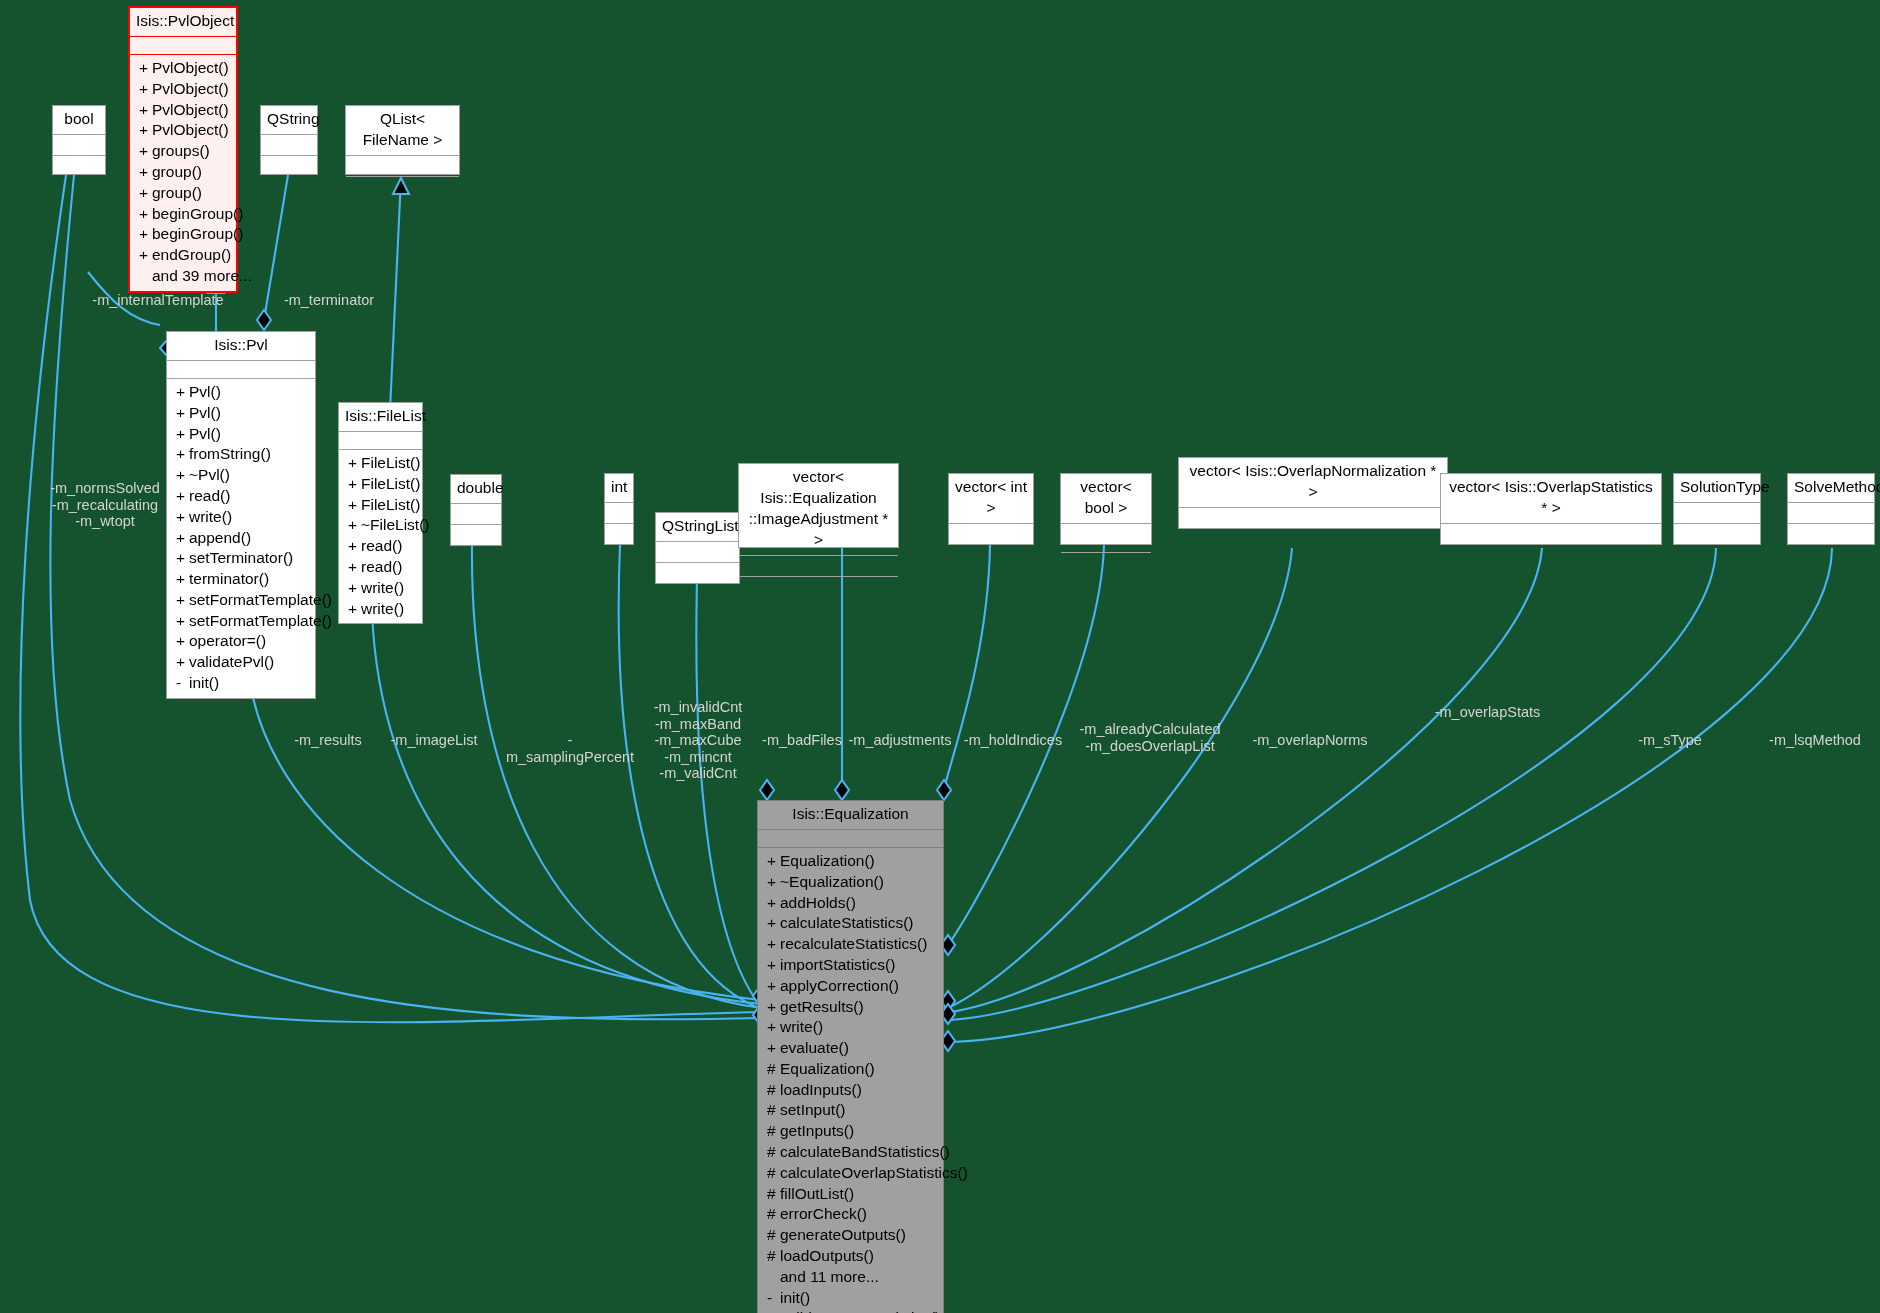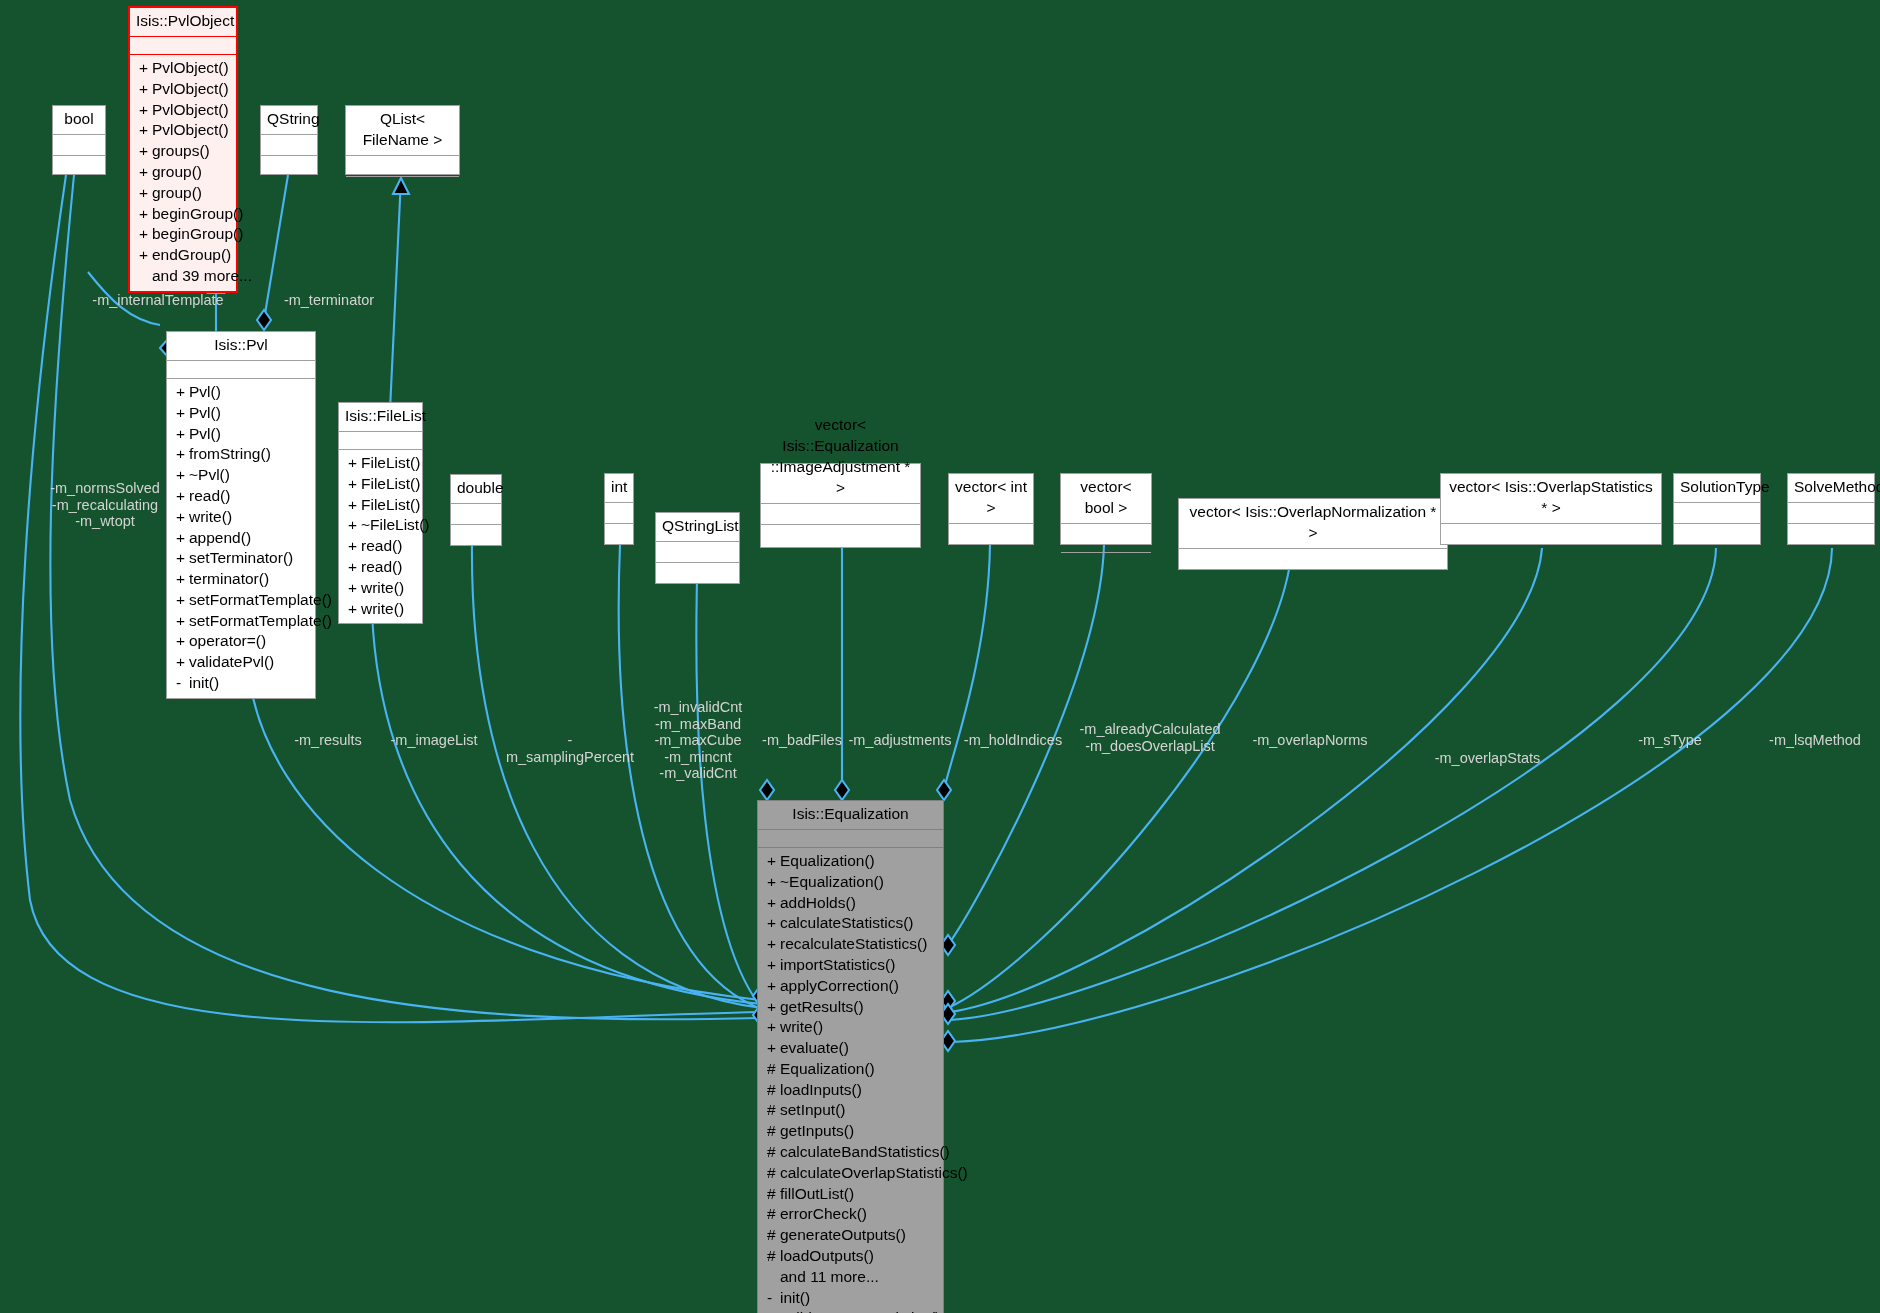--- a/index.html
+++ b/index.html
@@ -256,40 +256,40 @@
     <div class="attrs"></div>
     <div class="ops"></div>
   </div>
 
   <div class="umlbox simple" style="left:655px; top:473px; width:85px; height:72px;margin-top:39px;">
     <div class="title">QStringList</div>
     <div class="attrs"></div>
     <div class="ops"></div>
   </div>
 
-  <div class="umlbox simple" style="left:760px; top:463px; width:161px; height:85px;justify-content:flex-end;">
+  <div class="umlbox simple" style="left:738px; top:463px; width:161px; height:85px;">
     <div class="title">vector&lt; Isis::Equalization
 ::ImageAdjustment * &gt;</div>
     <div class="attrs"></div>
     <div class="ops"></div>
   </div>
 
   <div class="umlbox simple" style="left:948px; top:473px; width:86px; height:72px;">
     <div class="title">vector&lt; int &gt;</div>
     <div class="attrs"></div>
     <div class="ops"></div>
   </div>
 
   <div class="umlbox simple" style="left:1060px; top:473px; width:92px; height:72px;gap:8px;">
     <div class="title">vector&lt; bool &gt;</div>
     <div class="attrs"></div>
     <div class="ops"></div>
   </div>
 
-  <div class="umlbox simple" style="left:1178px; top:498px; width:270px; height:72px;">
+  <div class="umlbox simple" style="left:1178px; top:457px; width:270px; height:72px;">
     <div class="title">vector&lt; Isis::OverlapNormalization * &gt;</div>
     <div class="attrs"></div>
     <div class="ops"></div>
   </div>
 
   <div class="umlbox simple" style="left:1440px; top:473px; width:222px; height:72px;">
     <div class="title">vector&lt; Isis::OverlapStatistics * &gt;</div>
     <div class="attrs"></div>
     <div class="ops"></div>
   </div>
@@ -360,19 +360,19 @@
 
   <div class="edgelabel" style="left:845px; top:732px; width:110px;">-m_adjustments</div>
 
   <div class="edgelabel" style="left:958px; top:732px; width:110px;">-m_holdIndices</div>
 
   <div class="edgelabel" style="left:1075px; top:721px; width:150px;">-m_alreadyCalculated
 -m_doesOverlapList</div>
 
   <div class="edgelabel" style="left:1245px; top:732px; width:130px;">-m_overlapNorms</div>
 
-  <div class="edgelabel" style="left:1425px; top:750px; width:125px;">-m_overlapStats</div>
+  <div class="edgelabel" style="left:1425px; top:704px; width:125px;">-m_overlapStats</div>
 
   <div class="edgelabel" style="left:1625px; top:732px; width:90px;">-m_sType</div>
 
   <div class="edgelabel" style="left:1760px; top:732px; width:110px;">-m_lsqMethod</div>
 
 </div>
 
 </body></html>

